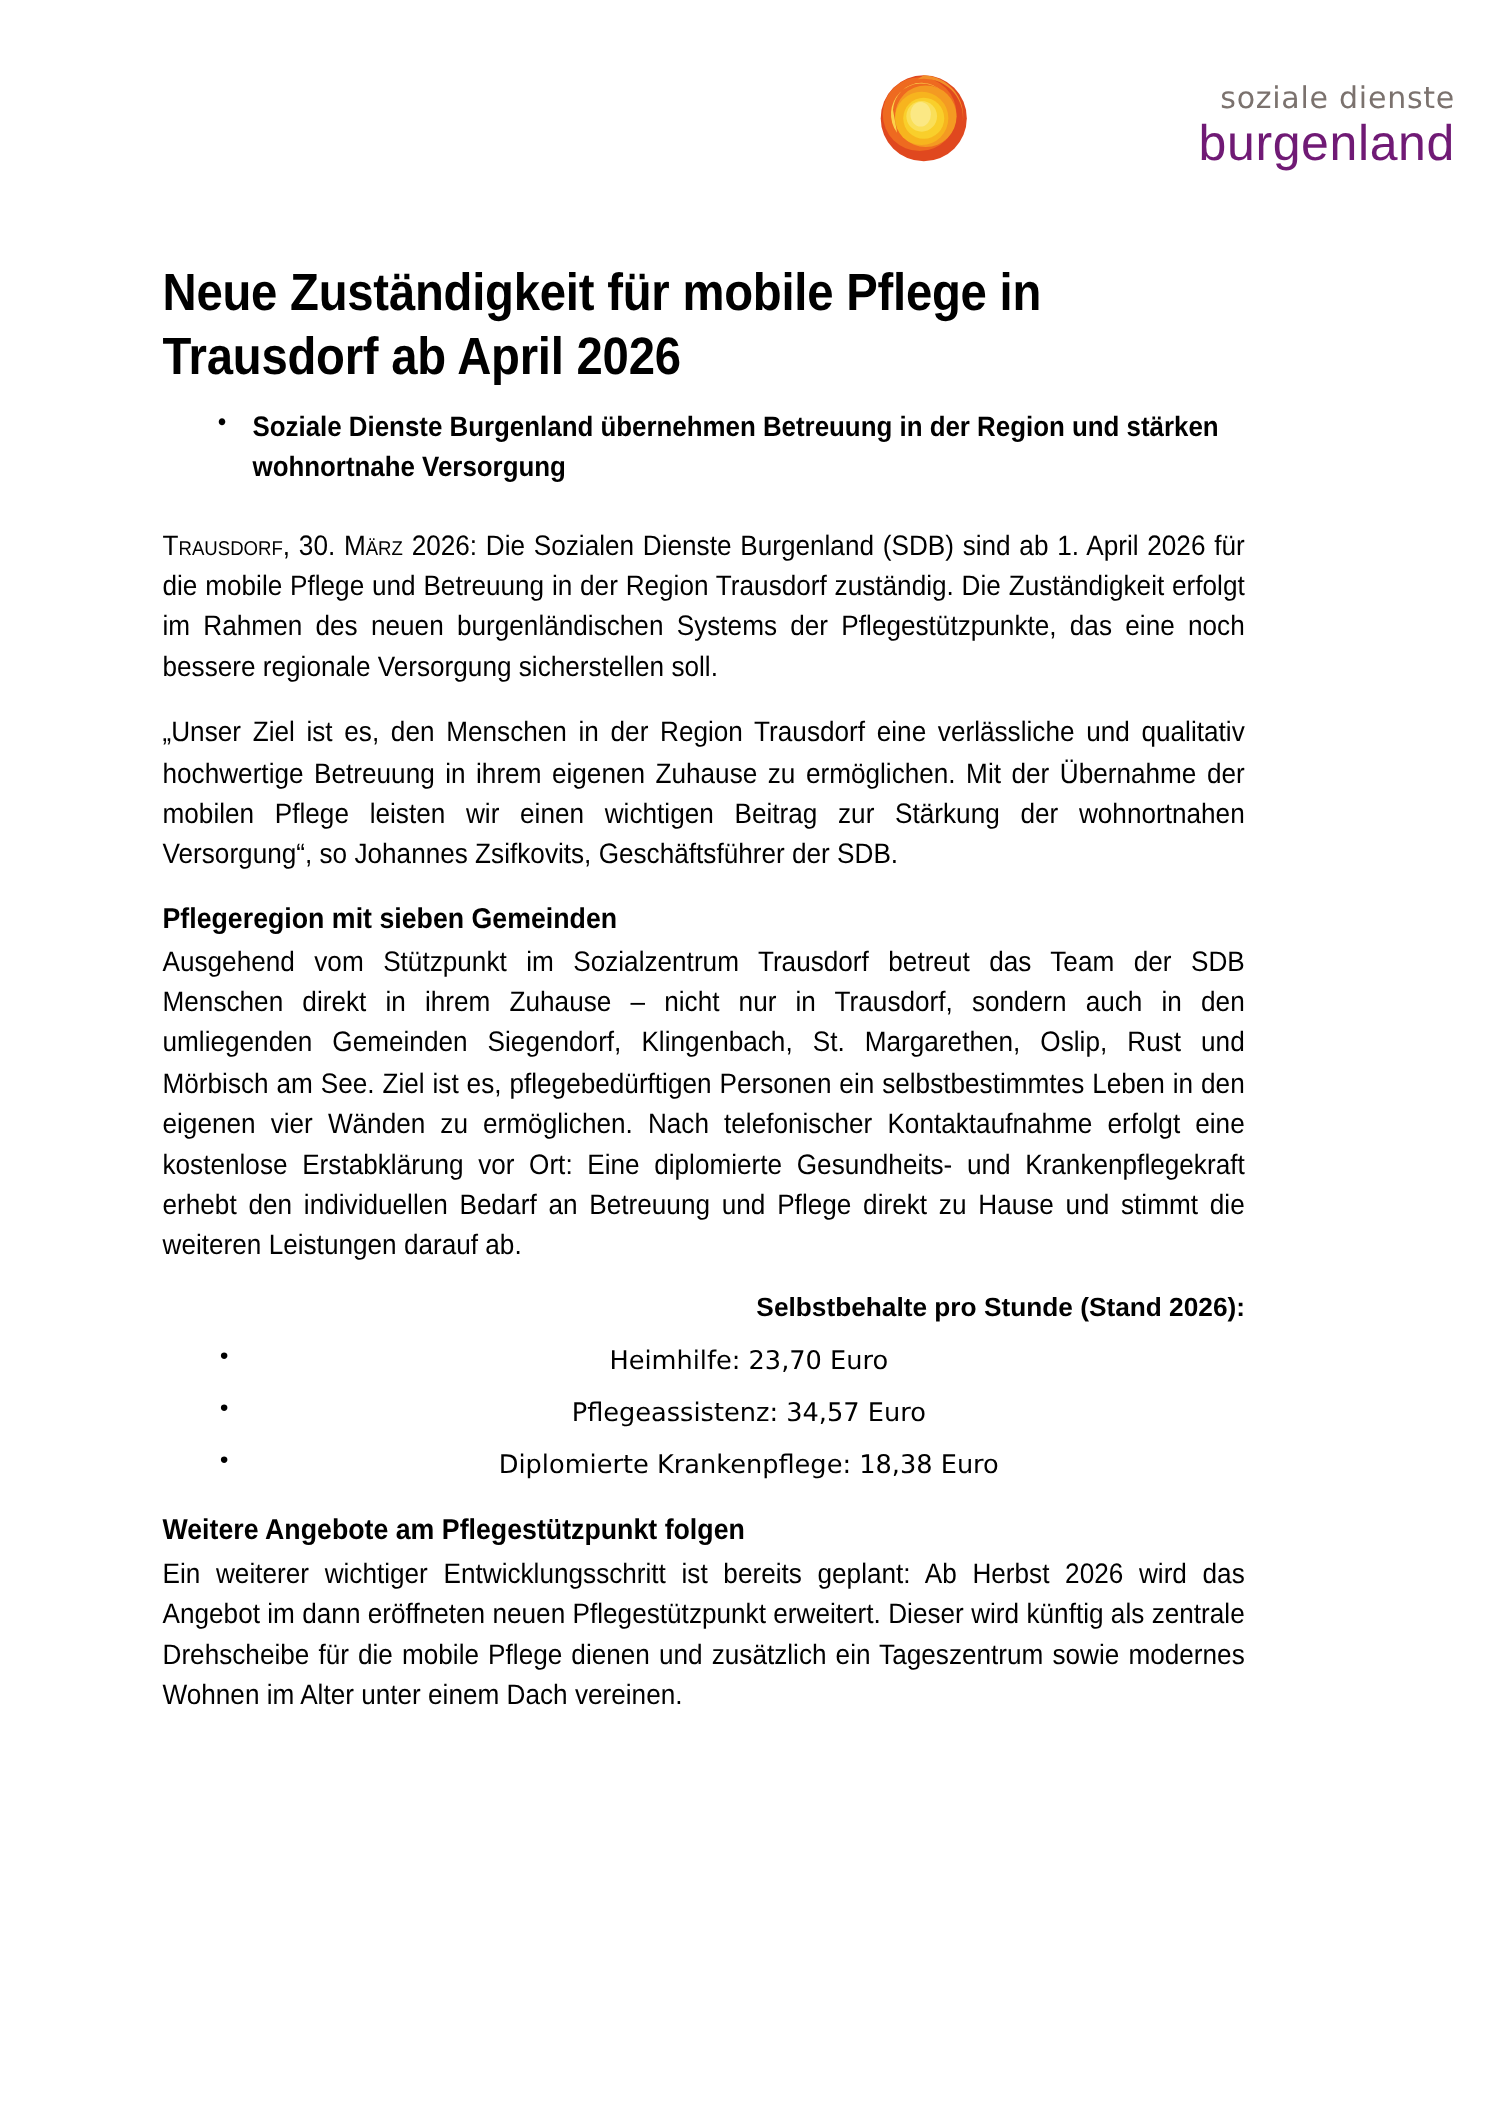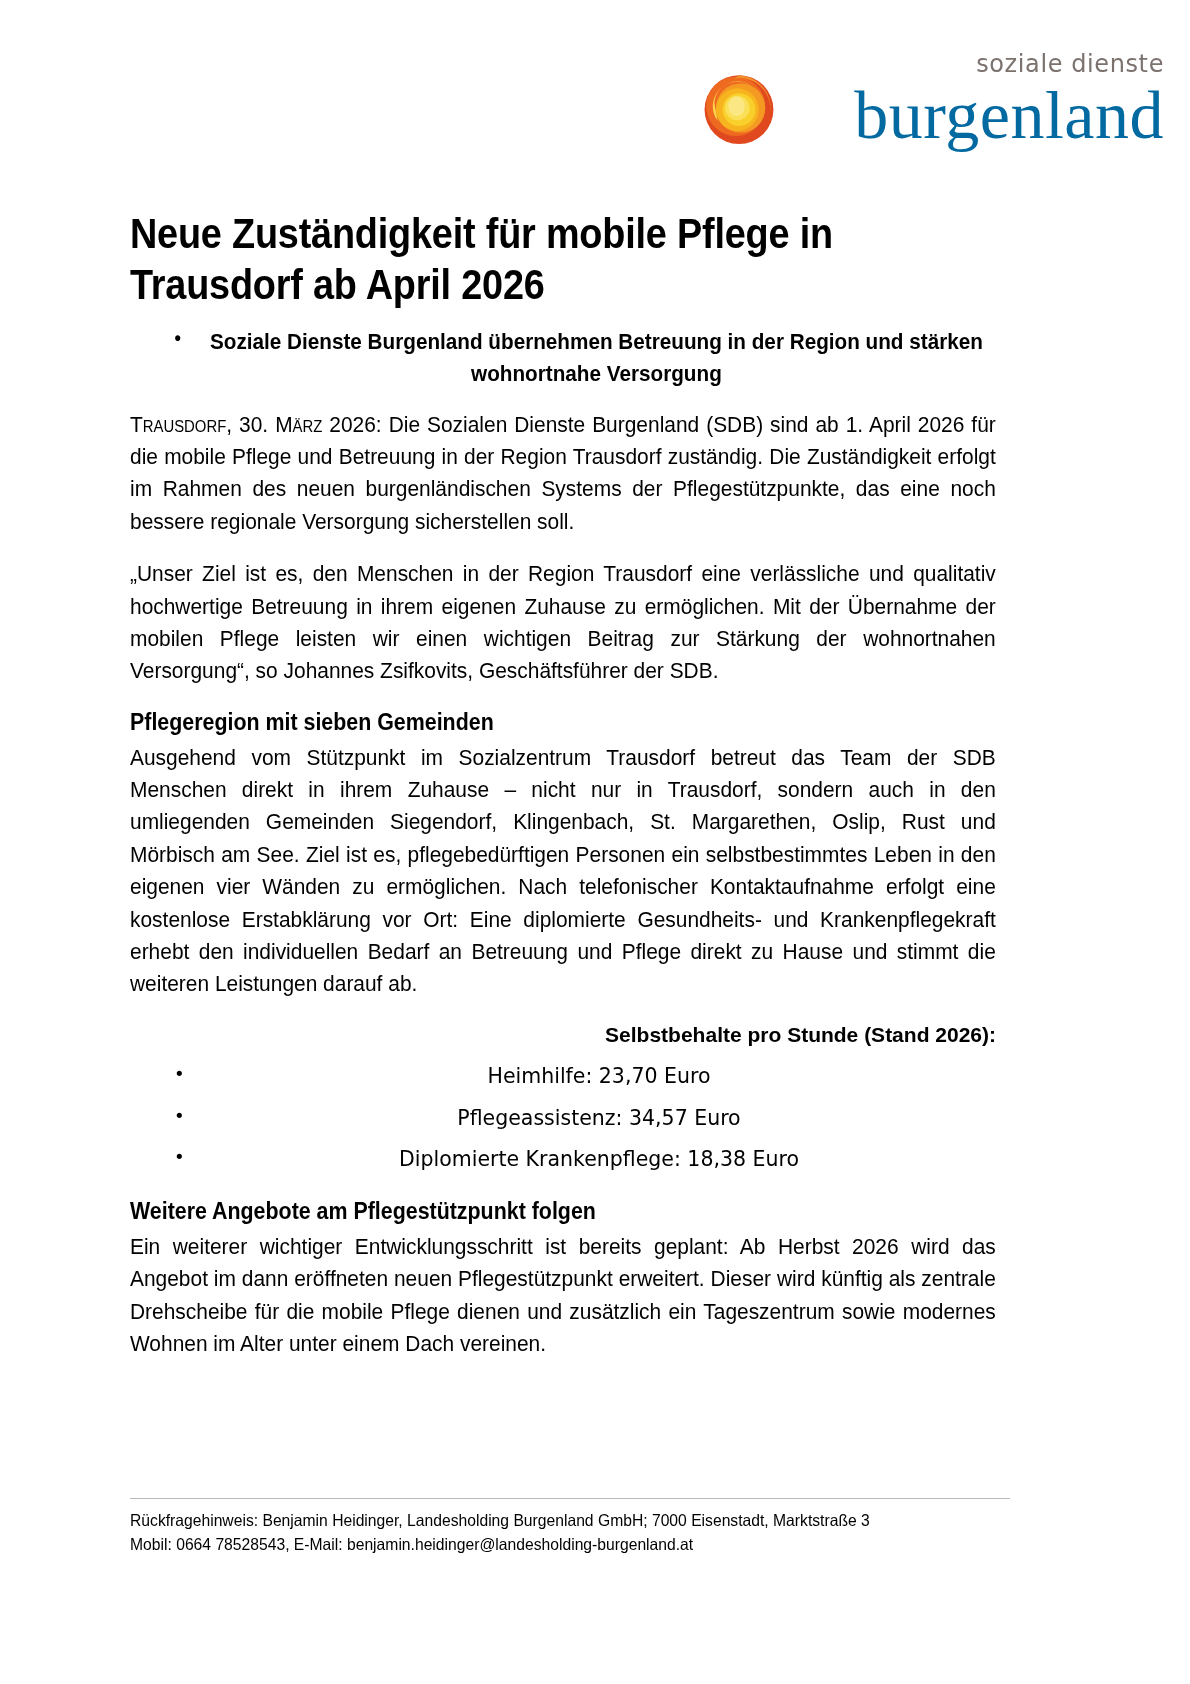--- a/index.html
+++ b/index.html
@@ -42,24 +42,24 @@
   .logo-claim {
     font-family: "DejaVu Sans", sans-serif;
     font-size: 24px;
     letter-spacing: 0.6px;
     color: #7b726e;
     margin-left: 182px;
     margin-bottom: 4px;
     white-space: nowrap;
   }
   .logo-word {
-    font-family: Liberation Serif, serif;
-    font-size: 68px;
+    font-family: Liberation Sans, sans-serif;
+    font-size: 40px;
     letter-spacing: 0.5px;
-    color: #0369a1;
+    color: #701a75;
     white-space: nowrap;
     line-height: 1.05;
   }
 
   
   .content {
     position: absolute;
     left: 130px;
     top: 208px;
     width: 866px;
@@ -71,24 +71,23 @@
     font-size: 42px;
     line-height: 1.22;
     letter-spacing: -0.2px;
     margin: 0 0 16px 0;
     transform: scaleX(0.9);
     transform-origin: left center;
     width: 111%;
   }
 
   ul.lead-list {
-    margin: 0 0 20px 0;
+    margin: 0 0 32px 0;
     padding: 0 0 0 72px;
     list-style: none;
-    text-align: center;
   }
   ul.lead-list li {
     position: relative;
     font-family: "Liberation Sans Narrow", "Liberation Sans", sans-serif;
     font-weight: bold;
     font-size: 22.5px;
     line-height: 1.38;
     transform: scaleX(0.92);
     transform-origin: left center;
     width: 108%;
@@ -222,19 +221,14 @@
       <li>Heimhilfe: 23,70 Euro</li>
       <li>Pflegeassistenz: 34,57 Euro</li>
       <li>Diplomierte Krankenpflege: 18,38 Euro</li>
     </ul>
 
     <h2 class="subhead">Weitere Angebote am Pflegestützpunkt folgen</h2>
     <p class="body">Ein weiterer wichtiger Entwicklungsschritt ist bereits geplant: Ab Herbst 2026 wird das Angebot im dann eröffneten neuen Pflegestützpunkt erweitert. Dieser wird künftig als zentrale Drehscheibe für die mobile Pflege dienen und zusätzlich ein Tageszentrum sowie modernes Wohnen im Alter unter einem Dach vereinen.</p>
 
   </div>
 
-  <div class="footer">
-    <hr class="footer-rule">
-    <p>Rückfragehinweis: Benjamin Heidinger, Landesholding Burgenland GmbH; 7000 Eisenstadt, Marktstraße 3</p>
-    <p>Mobil: 0664 78528543, E-Mail: benjamin.heidinger@landesholding-burgenland.at</p>
-  </div>
 
 </div>
 
 </body></html>

